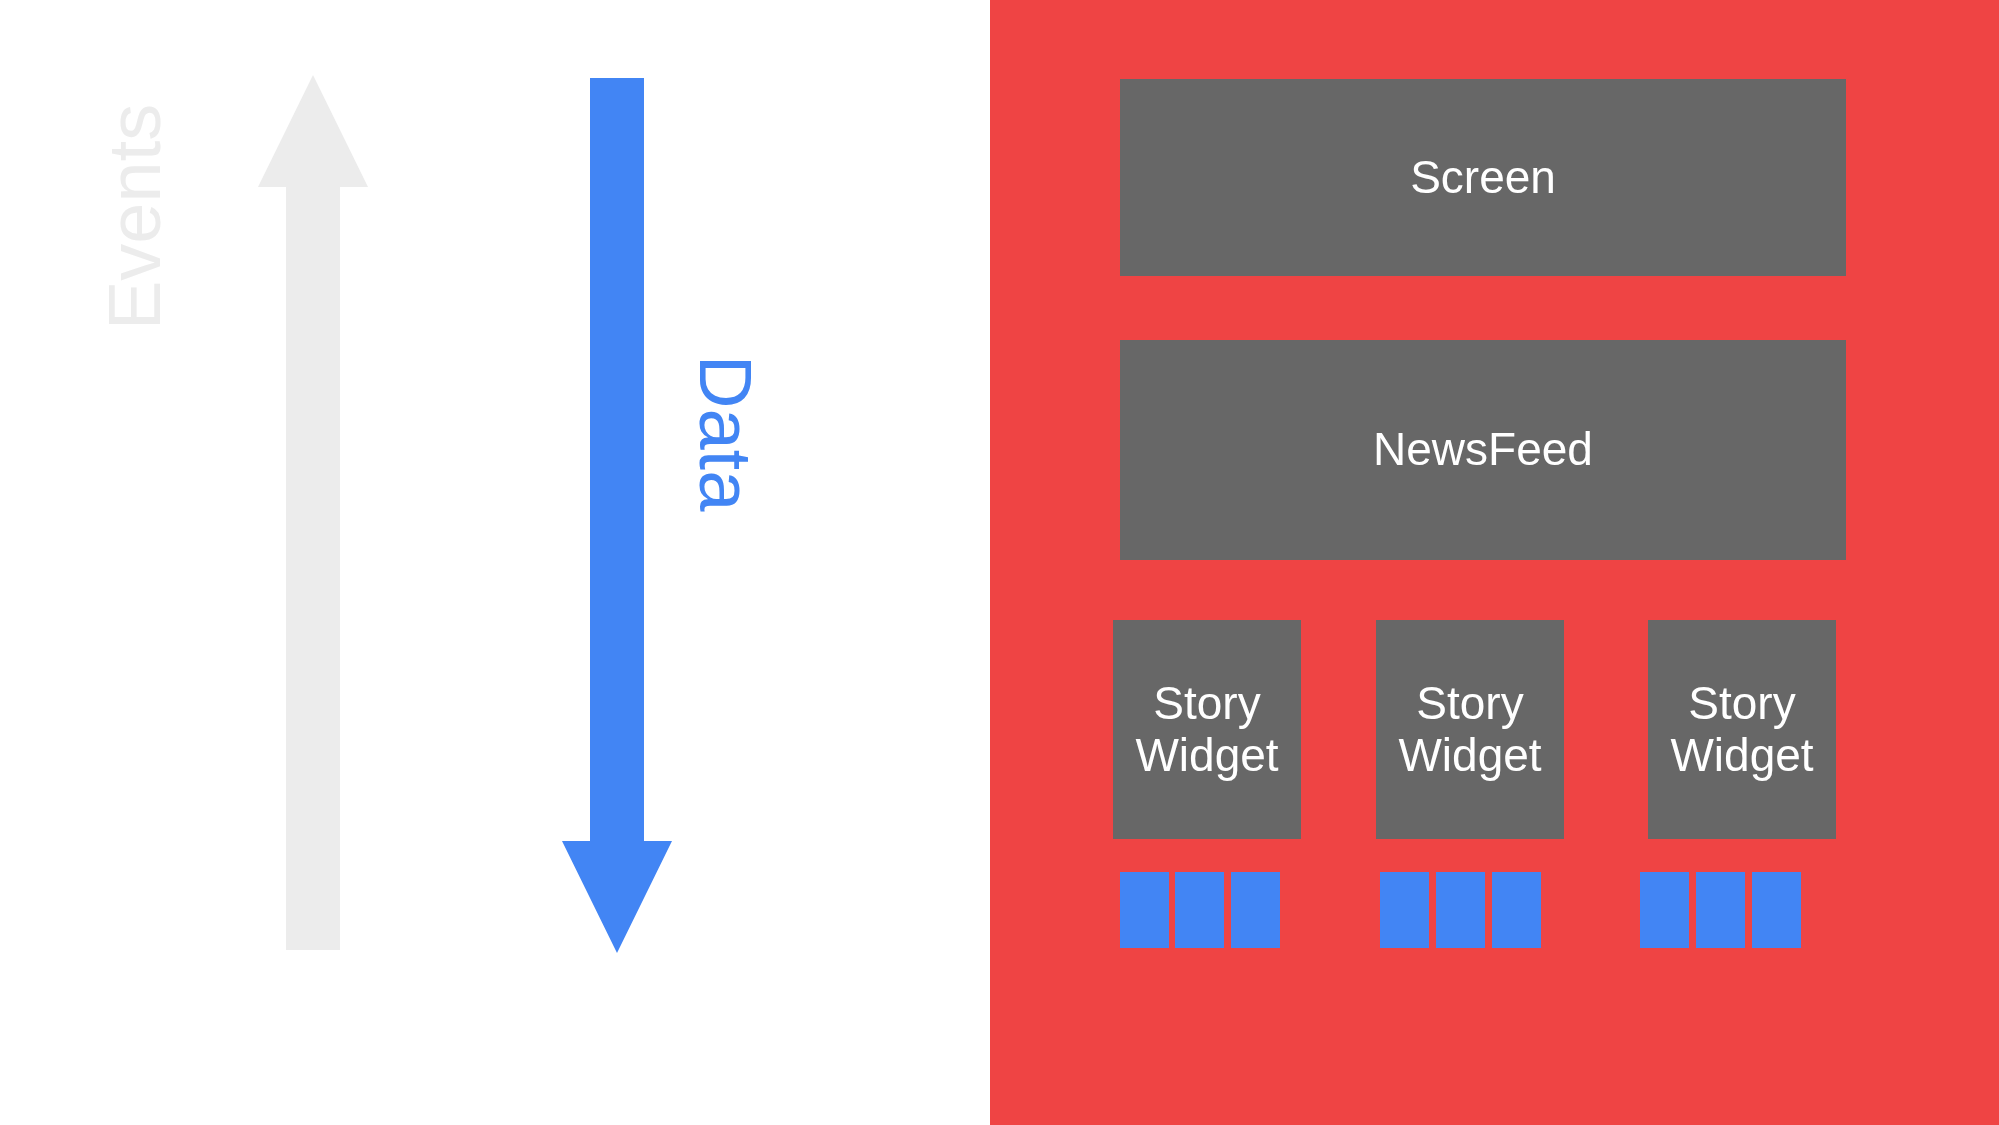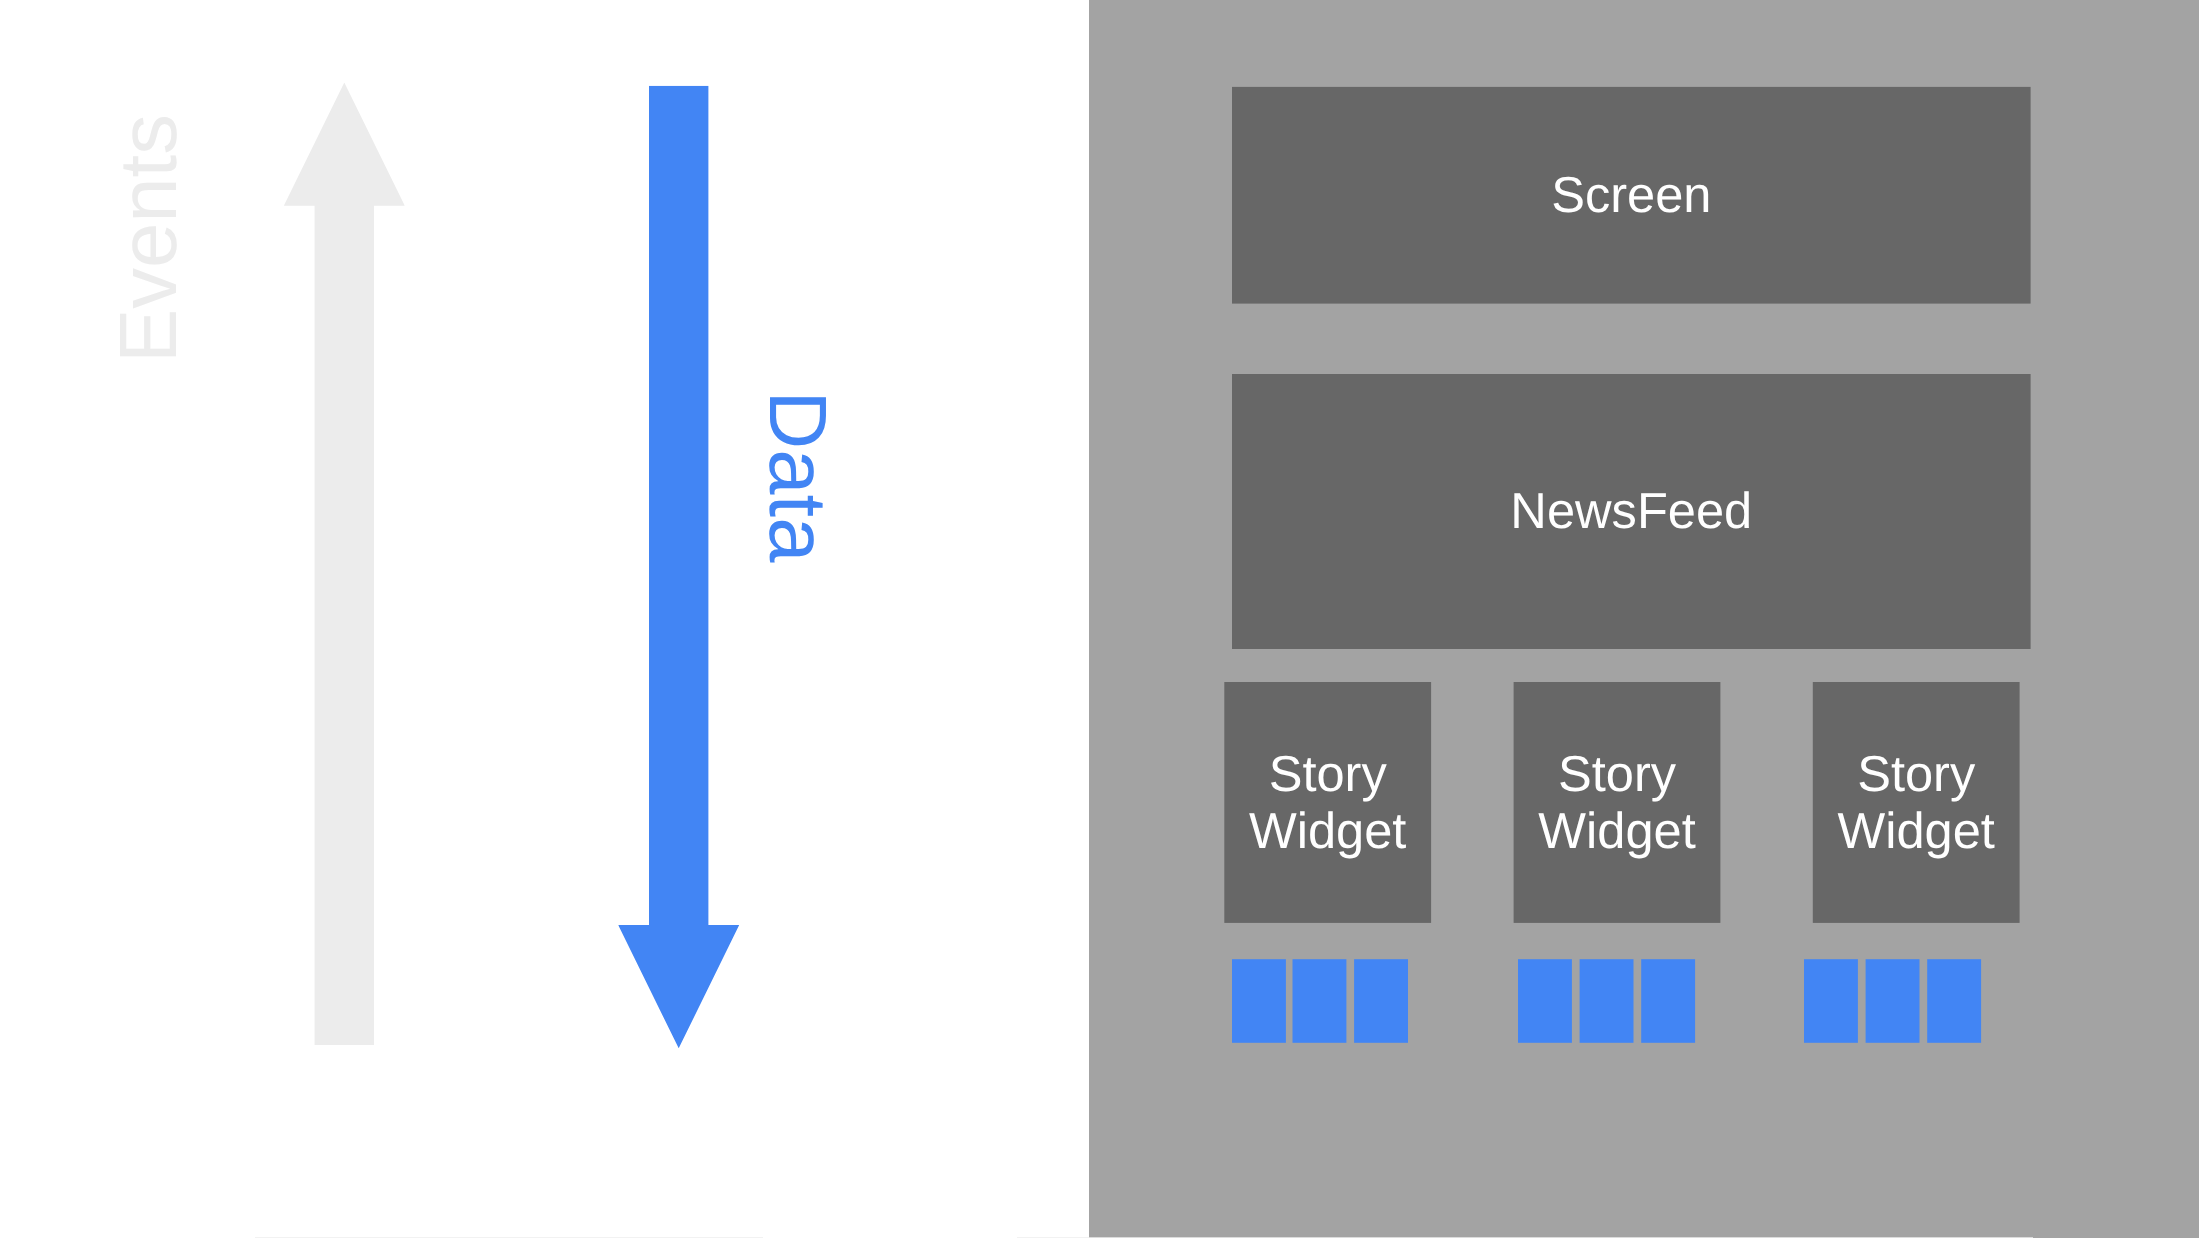--- a/index.html
+++ b/index.html
@@ -65,38 +65,38 @@
   .arrow-data {
     position:absolute;
     left:562px; top:78px;
     width:110px; height:875px;
   }
 
   
   .right-pane {
     position:absolute; left:990px; top:0;
     width:1009px; height:1125px;
-    background:#a3a3a3;
+    background:#ef4444;
   }
 
   .node-box {
     position:absolute;
     background:#676767;
     display:flex;
     align-items:center;
     justify-content:center;
     color:#ffffff;
     font-size:46px;
     font-weight:400;
     line-height:1.12;
     text-align:center;
   }
 
   .node-screen   { left:130px; top:79px;  width:726px; height:197px; }
-  .node-newsfeed { left:130px; top:340px; width:726px; height:250px; }
+  .node-newsfeed { left:130px; top:340px; width:726px; height:220px; }
 
   .node-story    { top:620px; width:188px; height:219px; }
   .node-story.s1 { left:123px; }
   .node-story.s2 { left:386px; }
   .node-story.s3 { left:658px; }
 
   .chip {
     position:absolute;
     top:872px;
     width:49px; height:76px;

